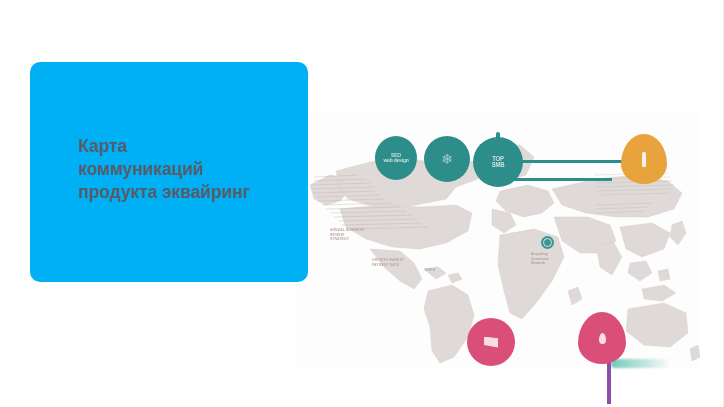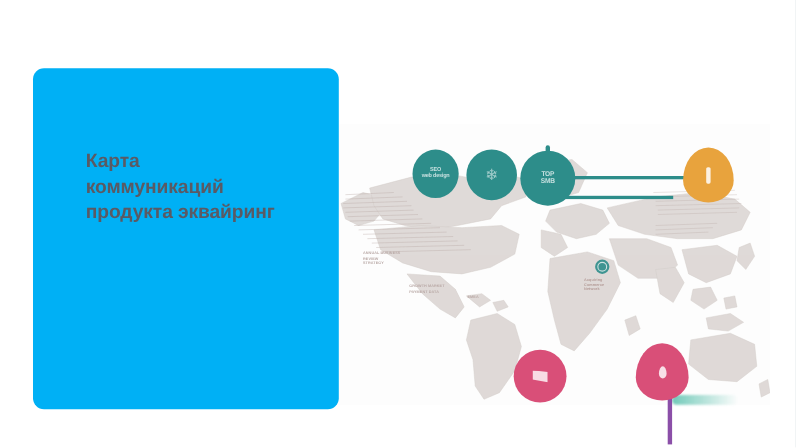--- a/index.html
+++ b/index.html
@@ -34,21 +34,21 @@
   
   .map-canvas {
     position: absolute; inset: 0;
   }
   .map-svg { position:absolute; left:0; top:0; width:404px; height:255px; }
 
   
   #title-panel {
     position: absolute;
     left: 30px; top: 62px;
-    width: 278px; height: 310px;
+    width: 278px; height: 220px;
     background: #00b0f5;
     border-radius: 10px;
   }
   #title-text {
     position: absolute;
     left: 48px; top: 73px;
     width: 218px;
     color: #5a5a64;
     font-size: 17.5px;
     font-weight: bold;

